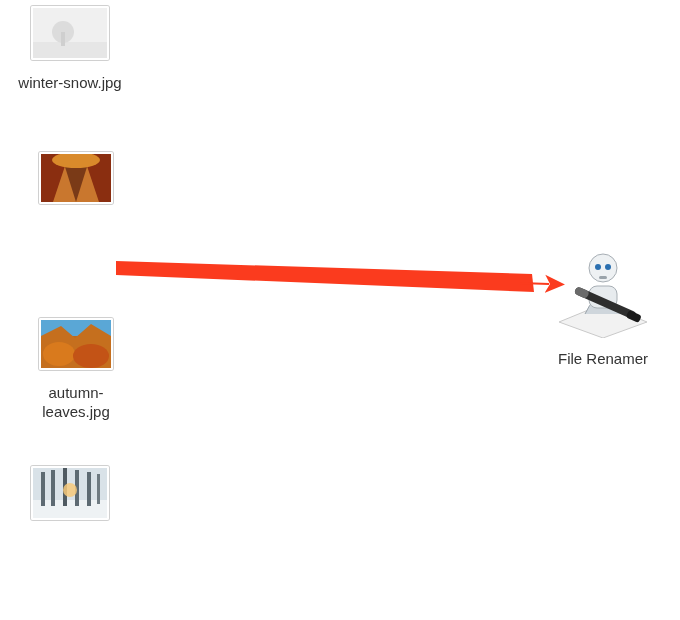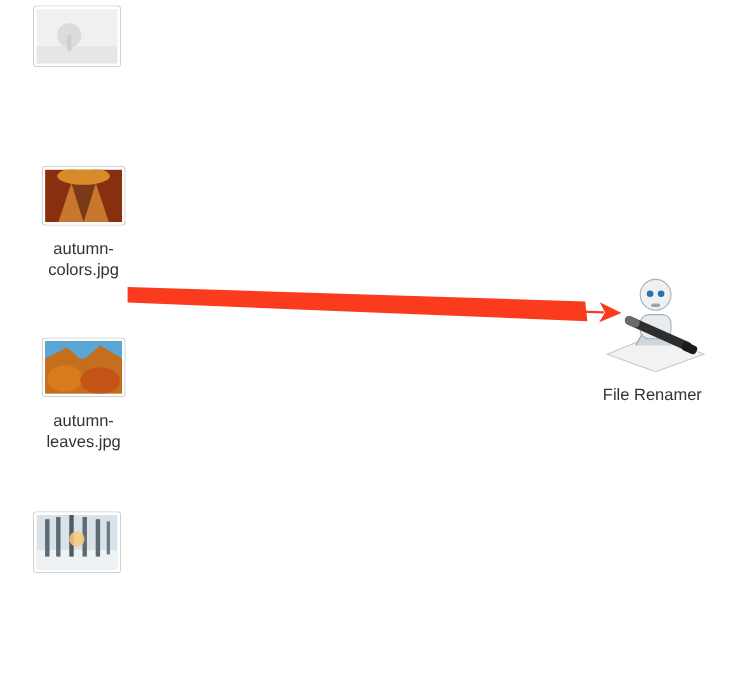--- a/index.html
+++ b/index.html
@@ -1,56 +1,56 @@
 <!DOCTYPE html>
 <html><head>
 <meta charset="utf-8">
 <style>
   html,body{margin:0;padding:0;width:680px;height:620px;background:#fff;font-family:-apple-system,"Helvetica Neue",Arial,sans-serif;color:#222;position:relative;overflow:hidden}
   .file{position:absolute;width:120px;text-align:center}
   .thumb-wrap{display:flex;align-items:center;justify-content:center}
   .thumb{border:2px solid #fff;box-shadow:0 0 0 1px #d0d0d0;border-radius:2px;overflow:hidden;display:inline-block}
   .thumb svg{display:block}
   .fname{margin-top:14px;font-size:15px;color:#333;line-height:1.25;word-wrap:break-word}
-  .app{position:absolute;}
+  .app{position:absolute;text-align:center}
   .app-label{margin-top:8px;font-size:15px;color:#333}
   .arrow{position:absolute;pointer-events:none}
 </style>
 </head>
 <body>
 
 <div class="file" style="left:10px;top:6px">
   <div class="thumb-wrap">
     <span class="thumb">
       <svg width="74" height="50" viewBox="0 0 74 50">
         <rect width="74" height="50" fill="#f0f0f0"></rect>
         <rect y="34" width="74" height="16" fill="#e6e6e6"></rect>
         <circle cx="30" cy="24" r="11" fill="#dcdcdc"></circle>
         <rect x="28" y="24" width="4" height="14" fill="#cfcfcf"></rect>
       </svg>
     </span>
   </div>
+  <div class="fname">winter-snow.jpg</div>
 </div>
 
 <div class="file" style="left:16px;top:152px">
   <div class="thumb-wrap">
     <span class="thumb">
       <svg width="70" height="48" viewBox="0 0 70 48">
         <rect width="70" height="48" fill="#c9772e"></rect>
         <polygon points="35,48 20,0 50,0" fill="#7a3a17"></polygon>
         <polygon points="0,0 28,0 12,48 0,48" fill="#8a2e10"></polygon>
         <polygon points="70,0 42,0 58,48 70,48" fill="#8a2e10"></polygon>
         <ellipse cx="35" cy="6" rx="24" ry="8" fill="#d98a2b"></ellipse>
       </svg>
     </span>
   </div>
-  <div class="fname" style="padding:0 22px">autumn-colors.jpg</div>
 </div>
 
-<div class="file" style="left:16px;top:308px">
+<div class="file" style="left:16px;top:318px">
   <div class="thumb-wrap">
     <span class="thumb">
       <svg width="70" height="48" viewBox="0 0 70 48">
         <rect width="70" height="48" fill="#b86a24"></rect>
         <rect y="0" width="70" height="16" fill="#5aa7d6"></rect>
         <polygon points="0,16 20,6 34,18 50,4 70,16 70,48 0,48" fill="#c56f1e"></polygon>
         <ellipse cx="18" cy="34" rx="16" ry="12" fill="#d97a1d"></ellipse>
         <ellipse cx="50" cy="36" rx="18" ry="12" fill="#c35316"></ellipse>
       </svg>
     </span>

